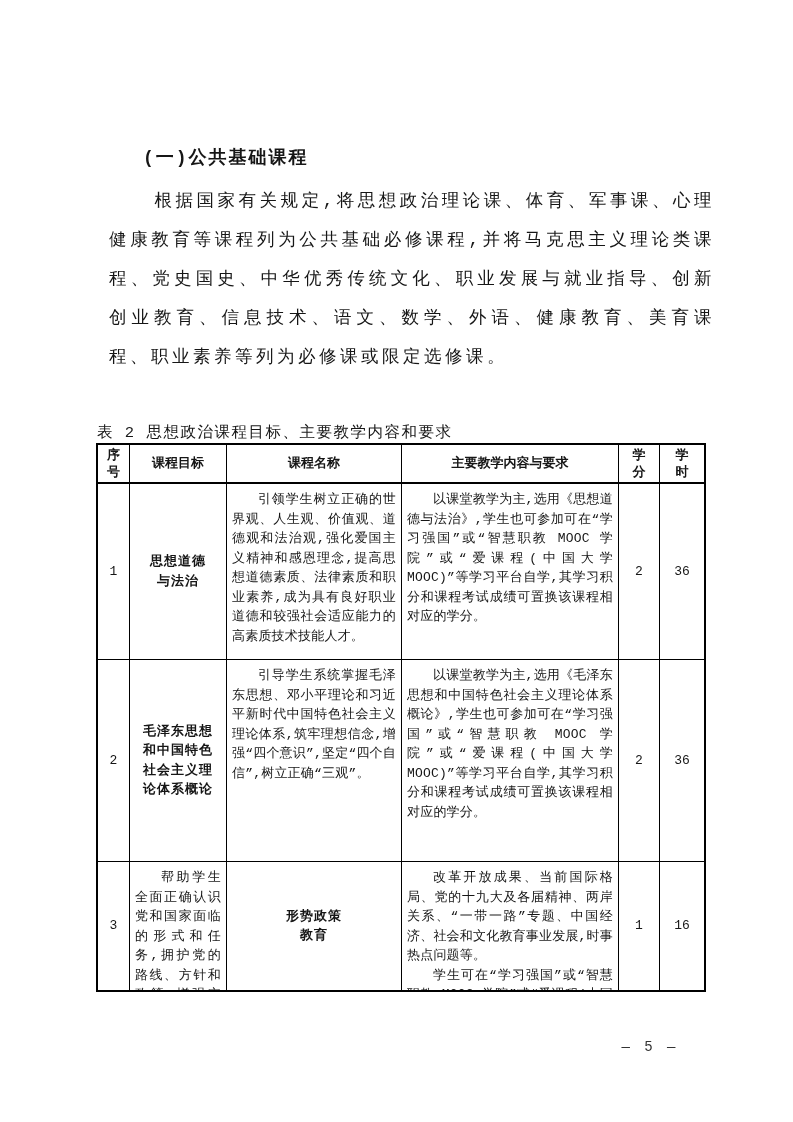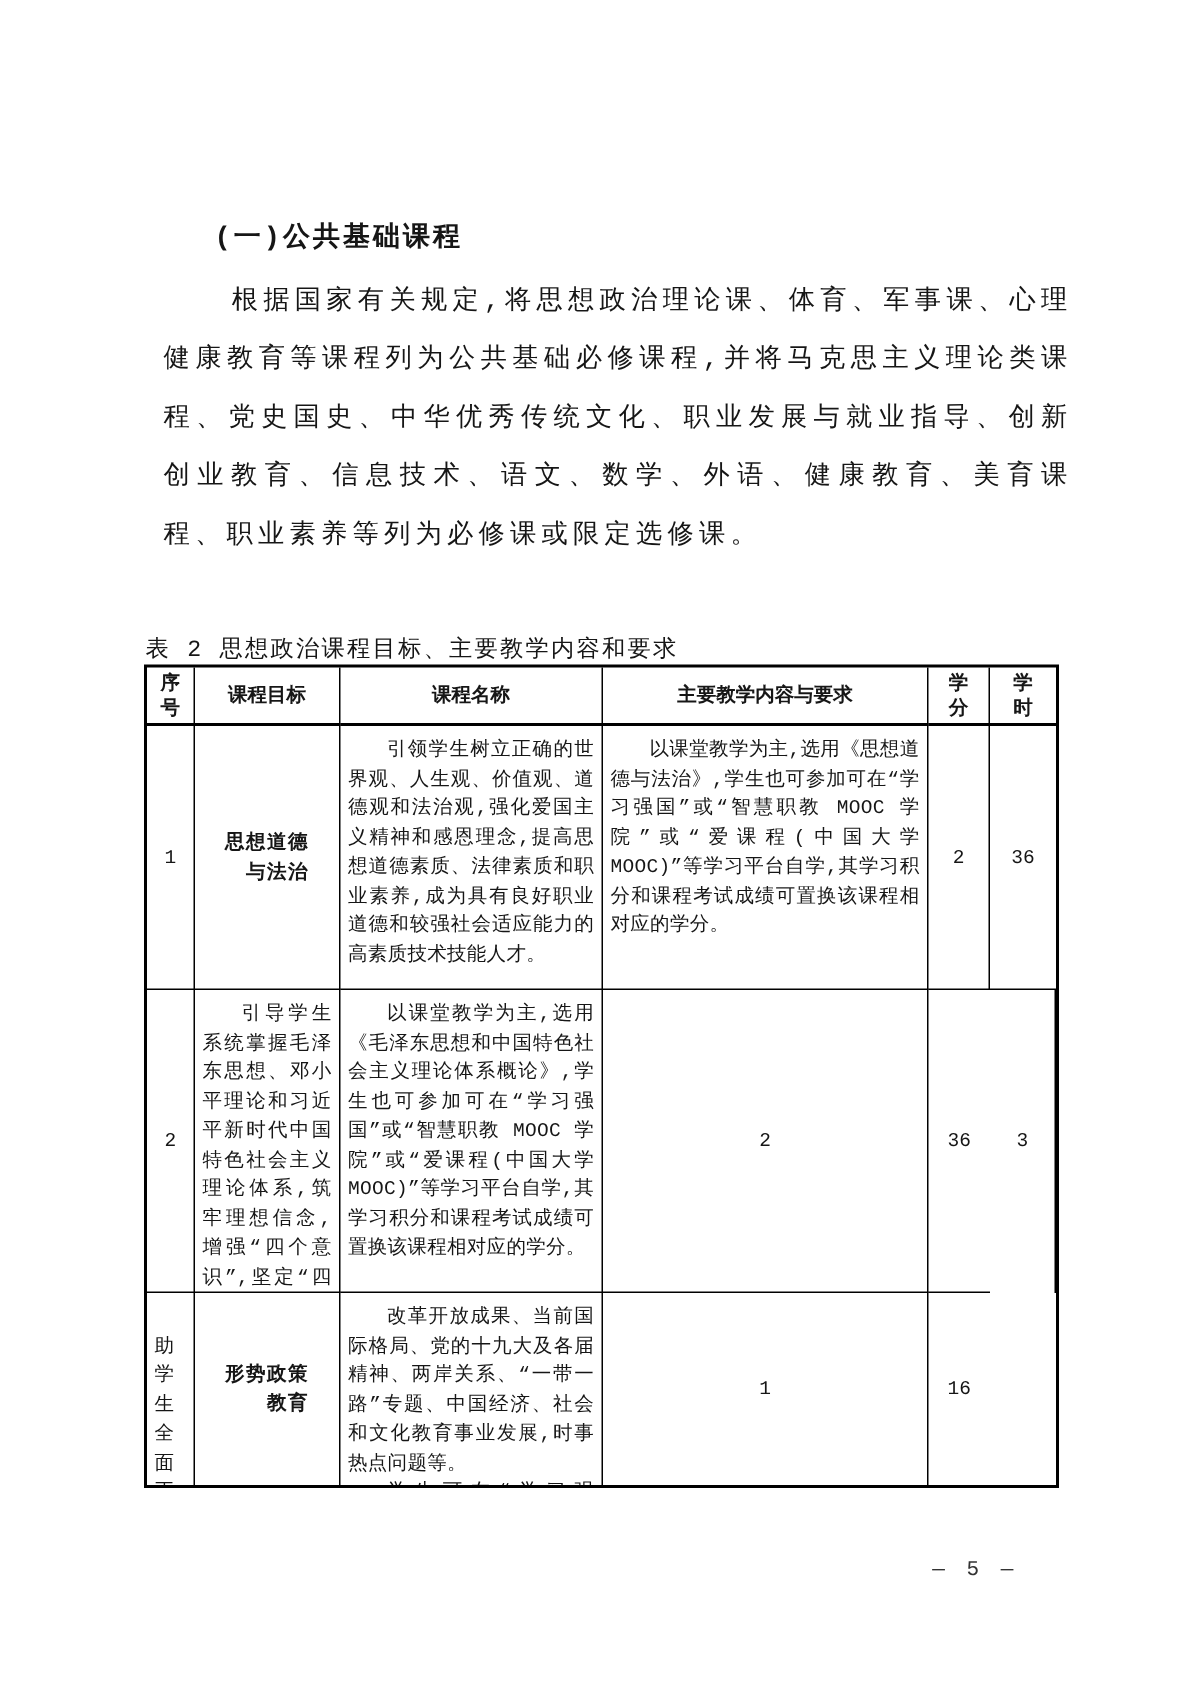--- a/index.html
+++ b/index.html
@@ -71,21 +71,20 @@
   .c-center {
     display: flex;
     align-items: center;
     justify-content: center;
     text-align: center;
   }
   .c-name {
     font-weight: bold;
     white-space: pre-line;
     letter-spacing: 1px;
-    text-align: right;
   }
   .c-text { padding: 6px 5px; }
   .c-text p {
     text-indent: 2em;
     text-align: justify;
     letter-spacing: 0.2px;
   }
   .page-footer {
     position: absolute;
     top: 1039px;
@@ -126,20 +125,24 @@
     <div class="cell c-text">
       <p>引领学生树立正确的世界观、人生观、价值观、道德观和法治观,强化爱国主义精神和感恩理念,提高思想道德素质、法律素质和职业素养,成为具有良好职业道德和较强社会适应能力的高素质技术技能人才。</p>
     </div>
     <div class="cell c-text">
       <p>以课堂教学为主,选用《思想道德与法治》,学生也可参加可在“学习强国”或“智慧职教 MOOC 学院”或“爱课程(中国大学 MOOC)”等学习平台自学,其学习积分和课程考试成绩可置换该课程相对应的学分。</p>
     </div>
     <div class="cell c-center">2</div>
     <div class="cell c-center last-col">36</div>
 
     <div class="cell c-center">2</div>
+    <div class="cell c-center c-name">毛泽东思想
+和中国特色
+社会主义理
+论体系概论</div>
     <div class="cell c-text">
       <p>引导学生系统掌握毛泽东思想、邓小平理论和习近平新时代中国特色社会主义理论体系,筑牢理想信念,增强“四个意识”,坚定“四个自信”,树立正确“三观”。</p>
     </div>
     <div class="cell c-text">
       <p>以课堂教学为主,选用《毛泽东思想和中国特色社会主义理论体系概论》,学生也可参加可在“学习强国”或“智慧职教 MOOC 学院”或“爱课程(中国大学 MOOC)”等学习平台自学,其学习积分和课程考试成绩可置换该课程相对应的学分。</p>
     </div>
     <div class="cell c-center">2</div>
     <div class="cell c-center last-col">36</div>
 
     <div class="cell c-center last-row">3</div>

